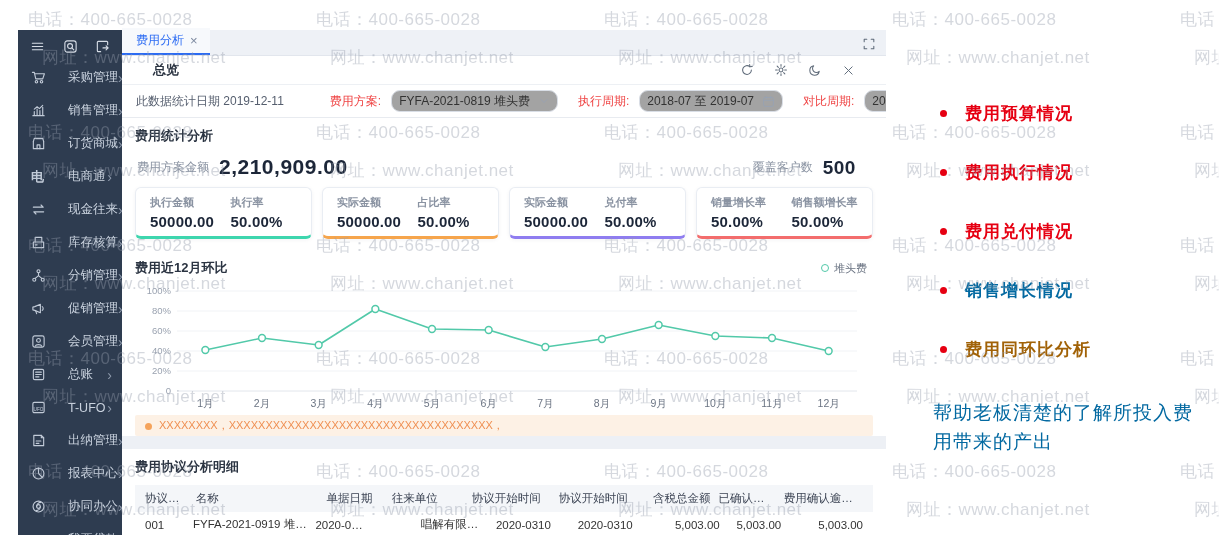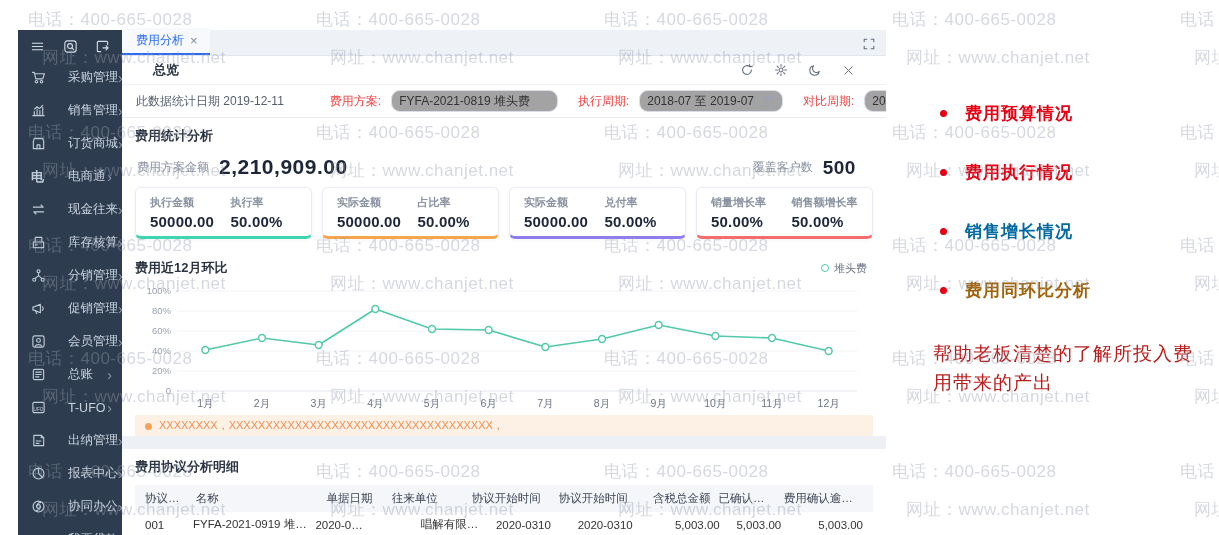--- a/index.html
+++ b/index.html
@@ -80,21 +80,21 @@
   .tr.alt { background:#f6f8fa; }
   .td { padding:0 4px; white-space:nowrap; overflow:hidden; text-overflow:ellipsis; }
   .td.num { text-align:right; }
 
   
   .rpanel { position:absolute; left:886px; top:30px; width:333px; height:505px; background:#fff; }
   .bullets { padding:72px 0 0 54px; }
   .bullet { display:flex; align-items:center; margin-bottom:36px; cursor:default; }
   .b-dot { width:7px; height:7px; border-radius:50%; background:#e60012; margin-right:18px; flex-shrink:0; }
   .b-text { font-size:17px; font-weight:bold; color:#e60012; letter-spacing:1px; }
-  .r-desc { padding:2px 10px 0 47px; font-size:19px; color:#b91c1c; line-height:1.5; letter-spacing:1px; }
+  .r-desc { padding:2px 10px 0 47px; font-size:19px; color:#0369a1; line-height:1.5; letter-spacing:1px; }
 
   svg { display:block; }
 </style>
 </head>
 <body>
 
 <div id="watermark">
     <span style="left: 28px; top: 8px;">电话：400-665-0028</span>
     <span style="left: 42px; top: 46px;">网址：www.chanjet.net</span>
     <span style="left: 316px; top: 8px;">电话：400-665-0028</span>
@@ -563,20 +563,24 @@
       <div class="bullet">
         <span class="b-dot" style="background:#e60012"></span>
         <span class="b-text" style="color:#e60012">费用预算情况</span>
       </div>
       <div class="bullet">
         <span class="b-dot" style="background:#e60012"></span>
         <span class="b-text" style="color:#e60012">费用执行情况</span>
       </div>
       <div class="bullet">
         <span class="b-dot" style="background:#e60012"></span>
+        <span class="b-text" style="color:#e60012">费用兑付情况</span>
+      </div>
+      <div class="bullet">
+        <span class="b-dot" style="background:#e60012"></span>
         <span class="b-text" style="color:#0369a1">销售增长情况</span>
       </div>
       <div class="bullet">
         <span class="b-dot" style="background:#e60012"></span>
         <span class="b-text" style="color:#a16207">费用同环比分析</span>
       </div>
     </div>
   <div class="r-desc">帮助老板清楚的了解所投入费用带来的产出</div>
 </div>
 

